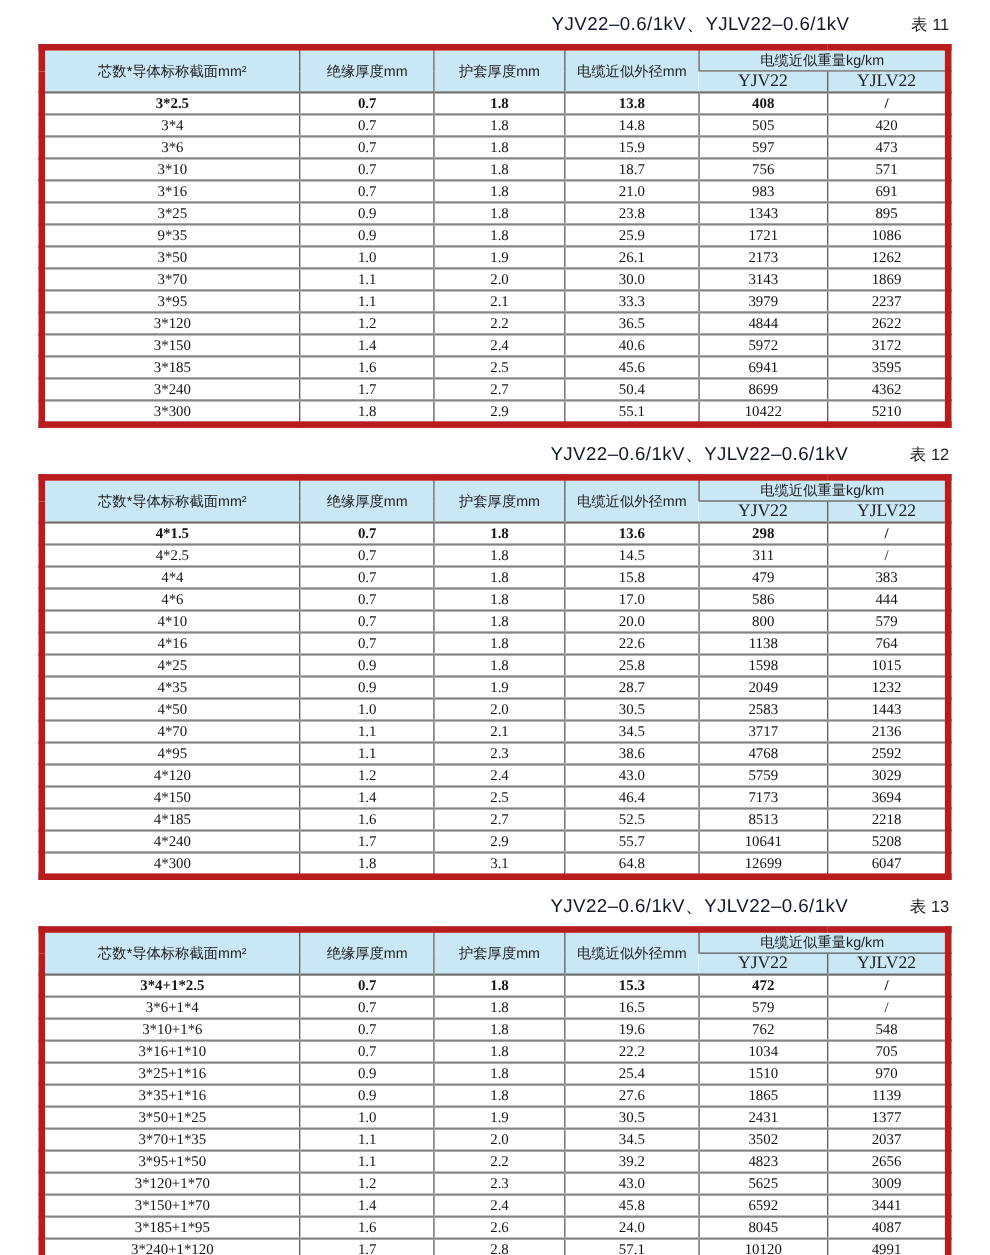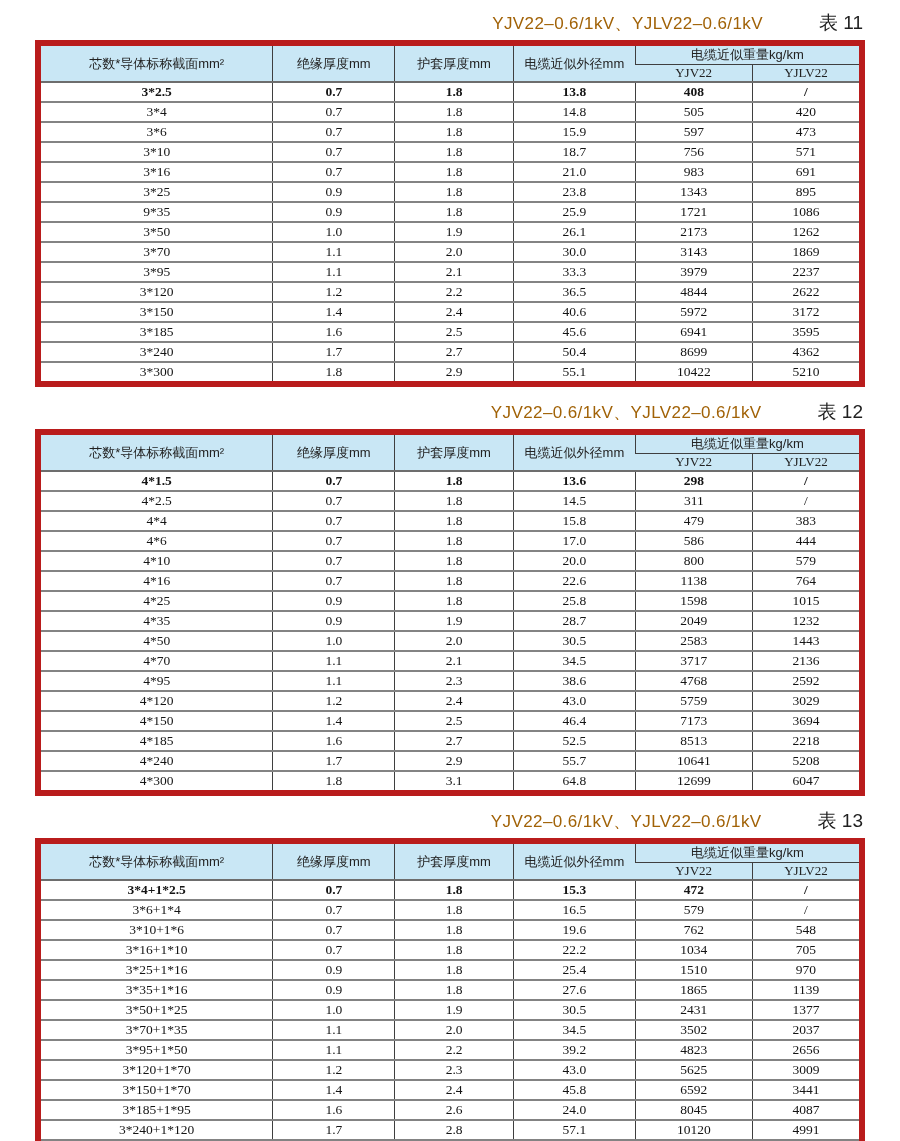--- a/index.html
+++ b/index.html
@@ -20,25 +20,25 @@
     align-items: baseline;
     gap: 56px;
     height: 22px;
     margin-bottom: 8px;
     padding-right: 2px;
   }
   .table-block + .table-block .title-row { margin-top: 12px; }
   .table-title {
     font-size: 17px;
     letter-spacing: 0.4px;
-    color: #a16207;
+    color: #0f172a;
     font-family: "Liberation Sans", sans-serif;
   }
   .table-no {
-    font-size: 19px;
+    font-size: 15px;
     color: #1f1f1f;
     font-family: "Liberation Sans", sans-serif;
   }
 
   table.spec {
     width: 100%;
     border-collapse: collapse;
     table-layout: fixed;
     border: 6px solid #b91c1c;
   }
@@ -65,21 +65,21 @@
     font-size: 13px;
     font-family: "Liberation Sans", sans-serif;
     color: #222222;
   }
   .spec thead tr.group-row th { height: 20px; }
   .spec thead th[rowspan] { height: 41px; }
   .spec thead tr.sub-row th {
     height: 15px;
     border-top: 1px solid #3f3f3f;
     font-family: "Liberation Serif", serif;
-    font-size: 13px;
+    font-size: 16px;
   }
 
   .spec tbody td {
     height: 20px;
     line-height: 18px;
     border-top: 2px solid #838383;
     font-family: "Liberation Serif", serif;
     font-size: 13.5px;
     color: #141414;
   }

